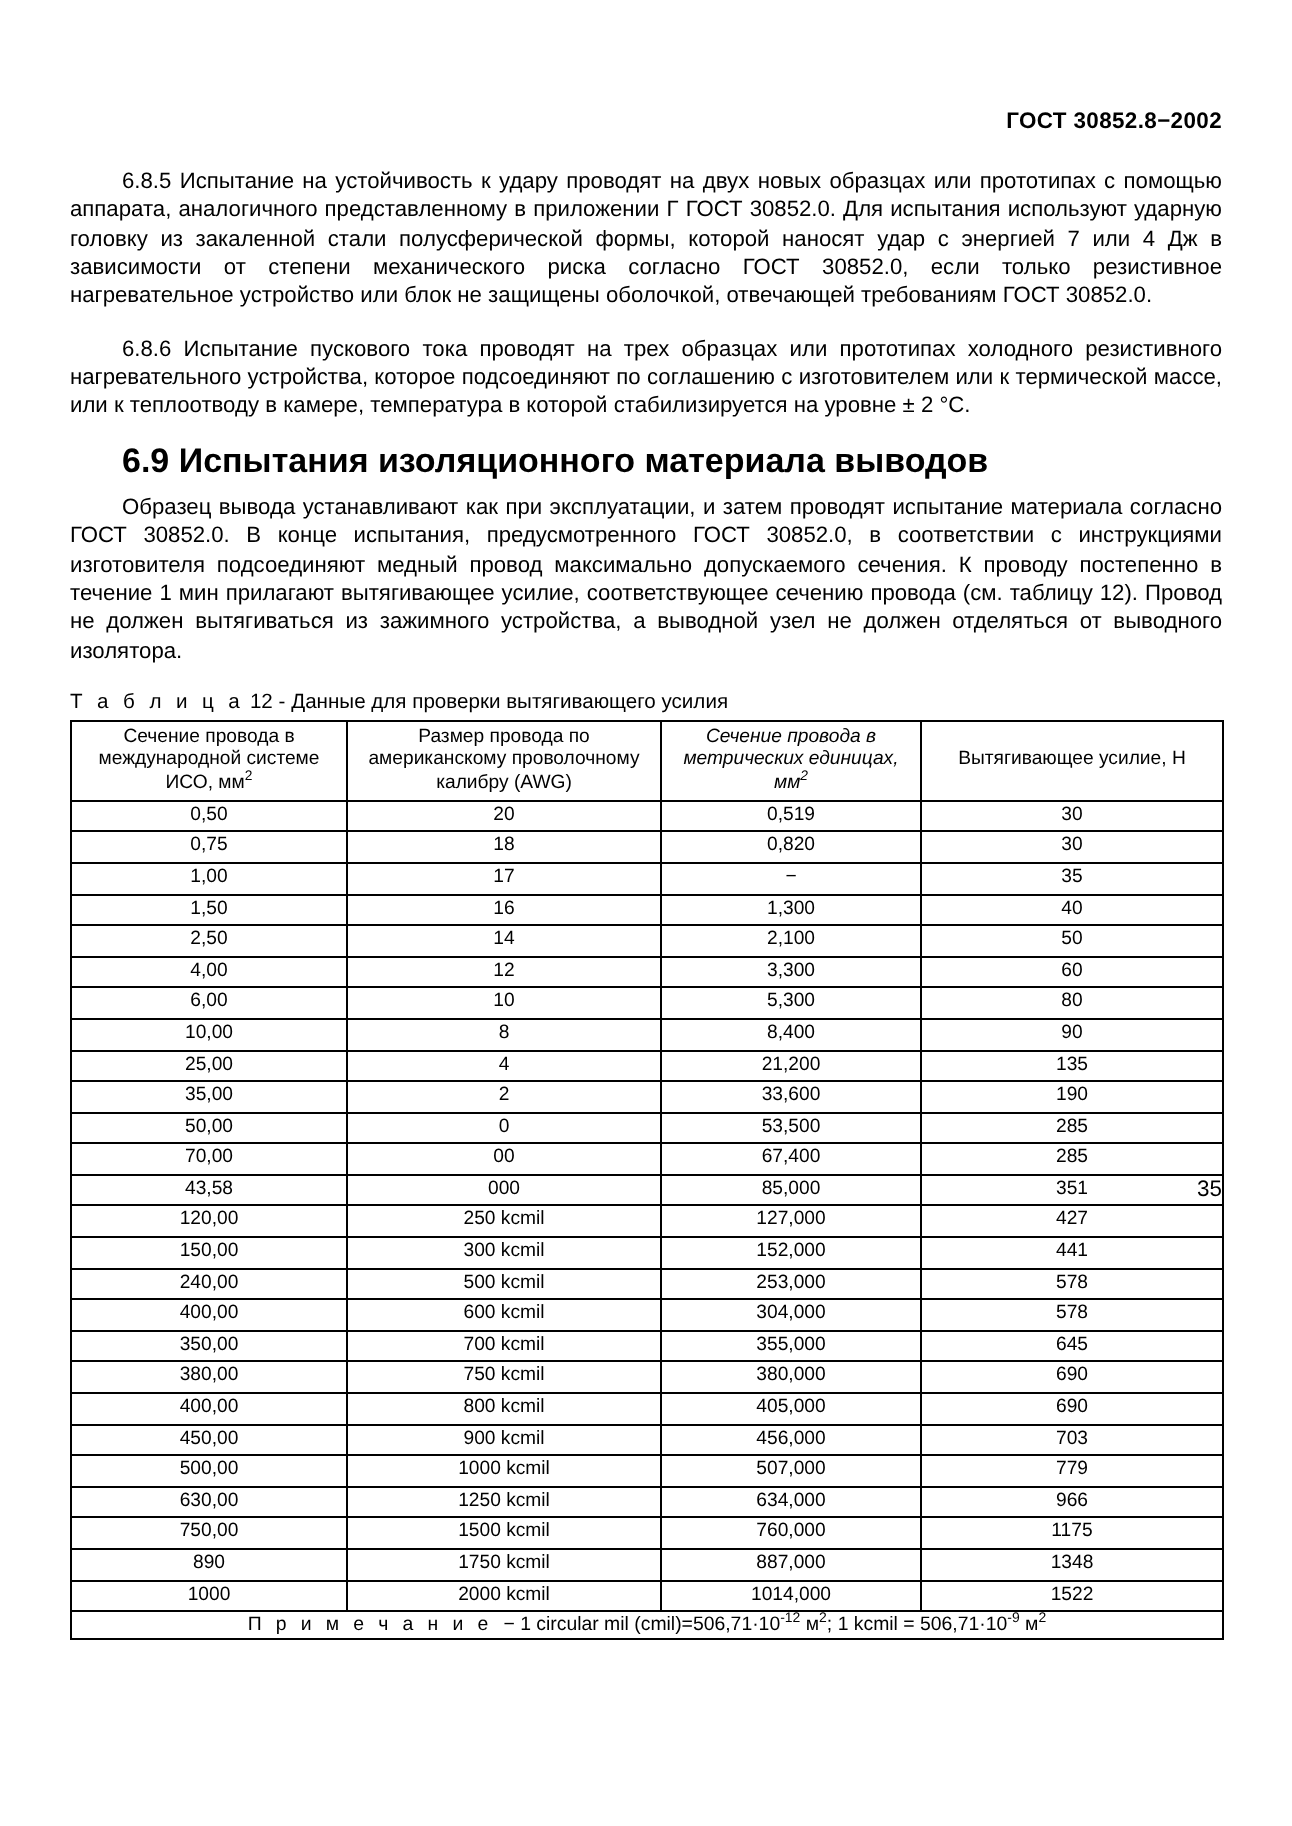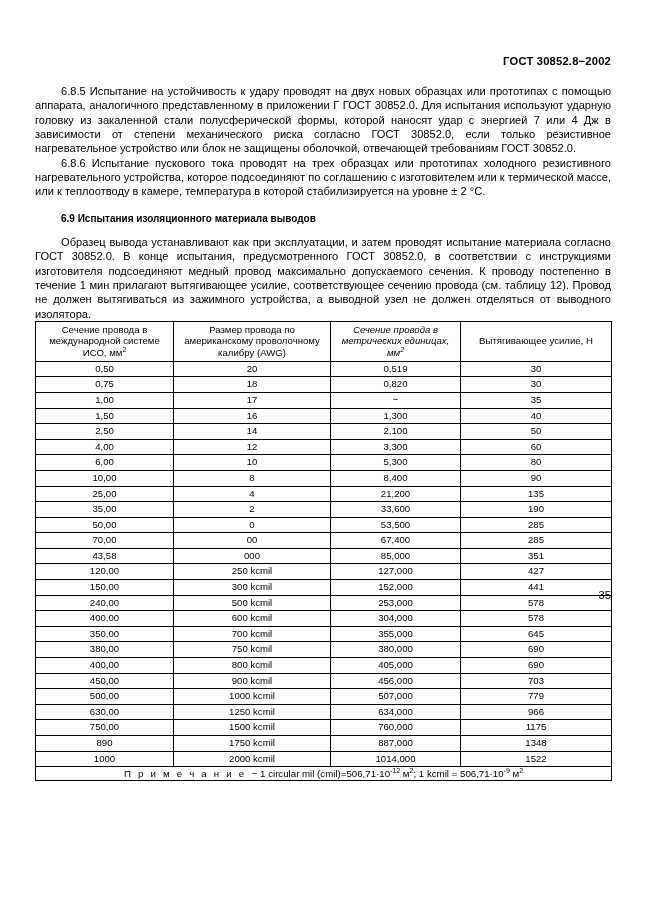--- a/index.html
+++ b/index.html
@@ -42,26 +42,26 @@
   p.body-par {
     margin: 0;
     font-family: "Liberation Sans", "DejaVu Sans", sans-serif;
     font-size: 11.1px;
     line-height: 14.35px;
     text-align: justify;
     text-indent: 26px;
     hyphens: manual;
   }
   p.tight {
-    margin-top: 0;
+    margin-top: 12px;
   }
   h2.section-head {
     margin: 13px 0 0 0;
     font-family: "Liberation Sans", "DejaVu Sans", sans-serif;
-    font-size: 10px;
+    font-size: 17px;
     font-weight: bold;
     text-indent: 26px;
     line-height: 14.35px;
   }
   .table-caption {
     margin: 13px 0 2px 0;
     font-family: "Liberation Sans", "DejaVu Sans", sans-serif;
     font-size: 10.3px;
     line-height: 12px;
     white-space: nowrap;
@@ -131,20 +131,23 @@
 
   <div class="content">
 
     <p class="body-par">6.8.5 Испытание на устойчивость к удару проводят на двух новых образцах или прототипах с помощью аппарата, аналогичного представленному в приложении Г ГОСТ 30852.0. Для испытания используют ударную головку из закаленной стали полусферической формы, которой наносят удар с энергией 7 или 4 Дж в зависимости от степени механического риска согласно ГОСТ 30852.0, если только резистивное нагревательное устройство или блок не защищены оболочкой, отвечающей требованиям ГОСТ 30852.0.</p>
     <p class="body-par tight">6.8.6 Испытание пускового тока проводят на трех образцах или прототипах холодного резистивного нагревательного устройства, которое подсоединяют по соглашению с изготовителем или к термической массе, или к теплоотводу в камере, температура в которой стабилизируется на уровне ± 2 °С.</p>
 
     <h2 class="section-head">6.9 Испытания изоляционного материала выводов</h2>
 
     <p class="body-par" style="margin-top:9px;">Образец вывода устанавливают как при эксплуатации, и затем проводят испытание материала согласно ГОСТ 30852.0. В конце испытания, предусмотренного ГОСТ 30852.0, в соответствии с инструкциями изготовителя подсоединяют медный провод максимально допускаемого сечения. К проводу постепенно в течение 1 мин прилагают вытягивающее усилие, соответствующее сечению провода (см. таблицу 12). Провод не должен вытягиваться из зажимного устройства, а выводной узел не должен отделяться от выводного изолятора.</p>
 
+    <div class="table-caption">
+      <span class="sp">Т а б л и ц а</span><span>&nbsp;</span><span>12</span><span>&nbsp;</span><span>-</span><span>&nbsp;</span><span>Данные для проверки вытягивающего усилия</span>
+    </div>
 
     <table class="data">
       <colgroup>
         <col class="c1">
           <col class="c2">
           <col class="c3">
           <col class="c4">
       </colgroup>
       <thead>
         <tr>

